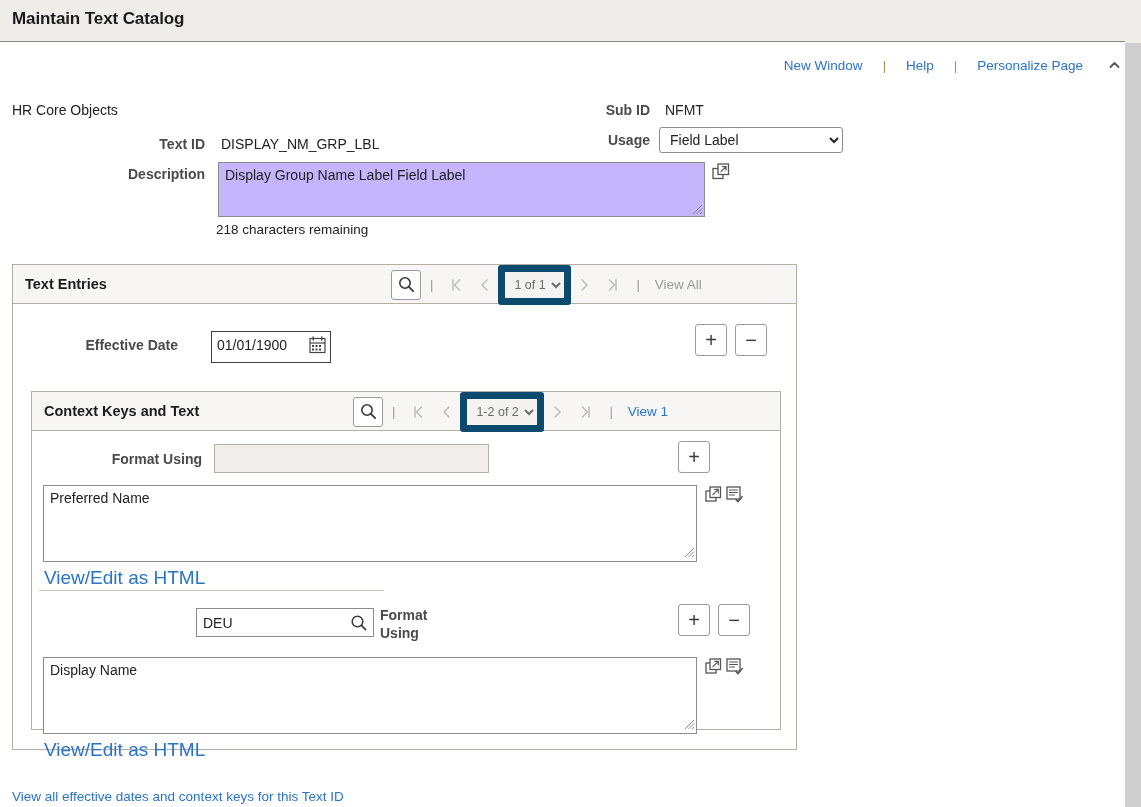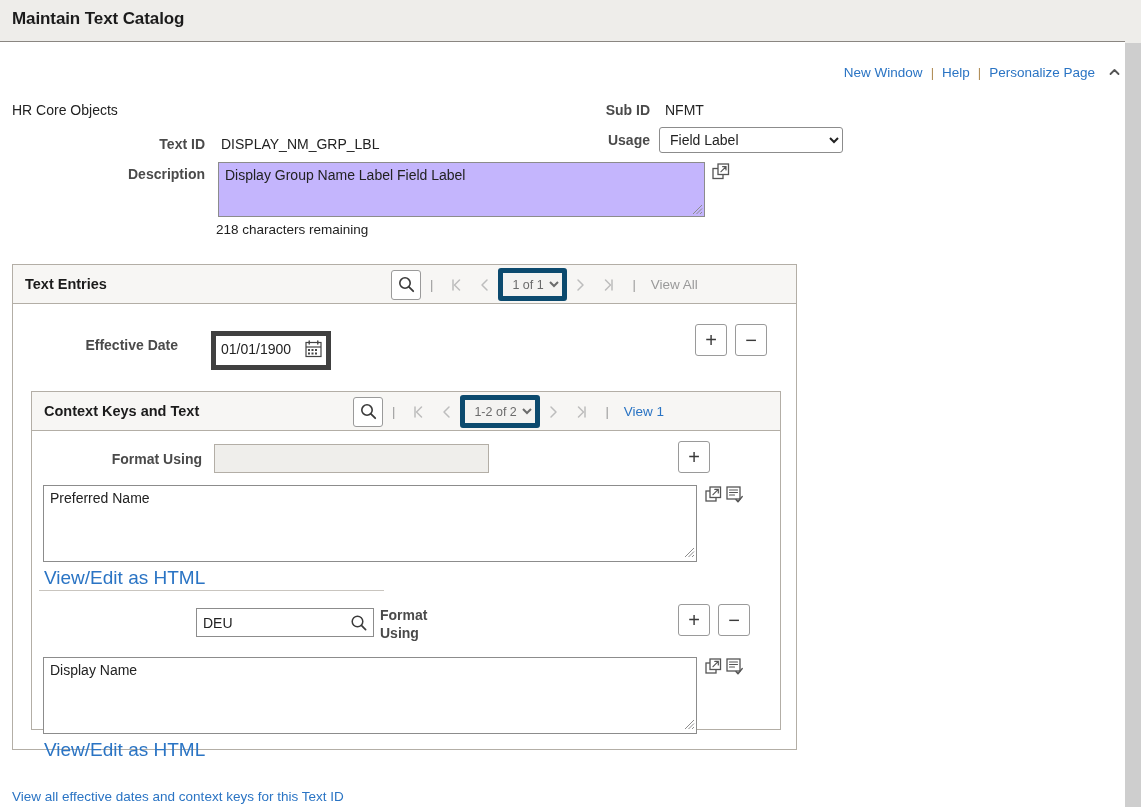--- a/index.html
+++ b/index.html
@@ -32,23 +32,23 @@
     background: #cecece;
   }
   .scrollbar-corner {
     position: absolute; right: 0; top: 0;
     width: 16px; height: 43px;
     background: #eeedea;
   }
 
   
   .toolbar {
-    position: absolute; right: 18px; top: 60px;
+    position: absolute; right: 18px; top: 53px;
     height: 24px;
-    display: flex; align-items: center; gap: 0;
+    display: flex; align-items: center; gap: 12px;
     font-size: 13.5px;
   }
   .toolbar a {
     color: #2a74c4; text-decoration: none; padding: 0 8px;
     white-space: nowrap;
   }
   .toolbar .sep { color: #b08d57; font-size: 13px; }
   .toolbar .collapse-chev {
     display: inline-flex; align-items: center; justify-content: center;
     width: 18px; height: 18px; margin-left: 2px;
@@ -142,34 +142,34 @@
     cursor: pointer;
   }
   .pager .pipe { color: #9a9a9a; padding: 0 9px; font-size: 13px; }
   .pager .nav {
     color: #bdbdbd; padding: 0 8px; font-size: 15px;
     display: inline-flex; align-items: center; cursor: default;
   }
   .pager .range-select {
     font-family: "Liberation Sans", sans-serif;
     font-size: 12.5px; color: #6b6b6b;
-    border: 5px solid #0c4a6e; border-radius: 3px;
-    background: #f4f3f1; height: 33px;
+    border: 7px solid #0c4a6e; border-radius: 3px;
+    background: #f4f3f1; height: 40px;
     padding: 1px 2px 1px 5px;
   }
   .pager .view-link { padding: 0 6px; font-size: 13.5px; white-space: nowrap; }
   .pager .view-link.disabled { color: #9a9a9a; cursor: default; }
   .pager .view-link.active { color: #2a74c4; text-decoration: none; cursor: pointer; }
 
   
   .eff-lbl { position: absolute; left: 20px; top: 72px; width: 145px; }
   .eff-field {
     position: absolute; left: 198px; top: 66px;
-    width: 120px; height: 39px;
-    border: 5px solid #404040; background: #fff;
+    width: 120px; height: 32px;
+    border: 1px solid #404040; background: #fff;
   }
   .eff-field input {
     border: 0; outline: 0; background: transparent;
     font-family: "Liberation Sans", sans-serif;
     font-size: 14px; color: #222;
     width: 84px; height: 26px; padding: 0 4px 0 5px;
   }
   .cal-icon {
     position: absolute; right: 4px; top: 4px;
     width: 17px; height: 18px; cursor: pointer;

